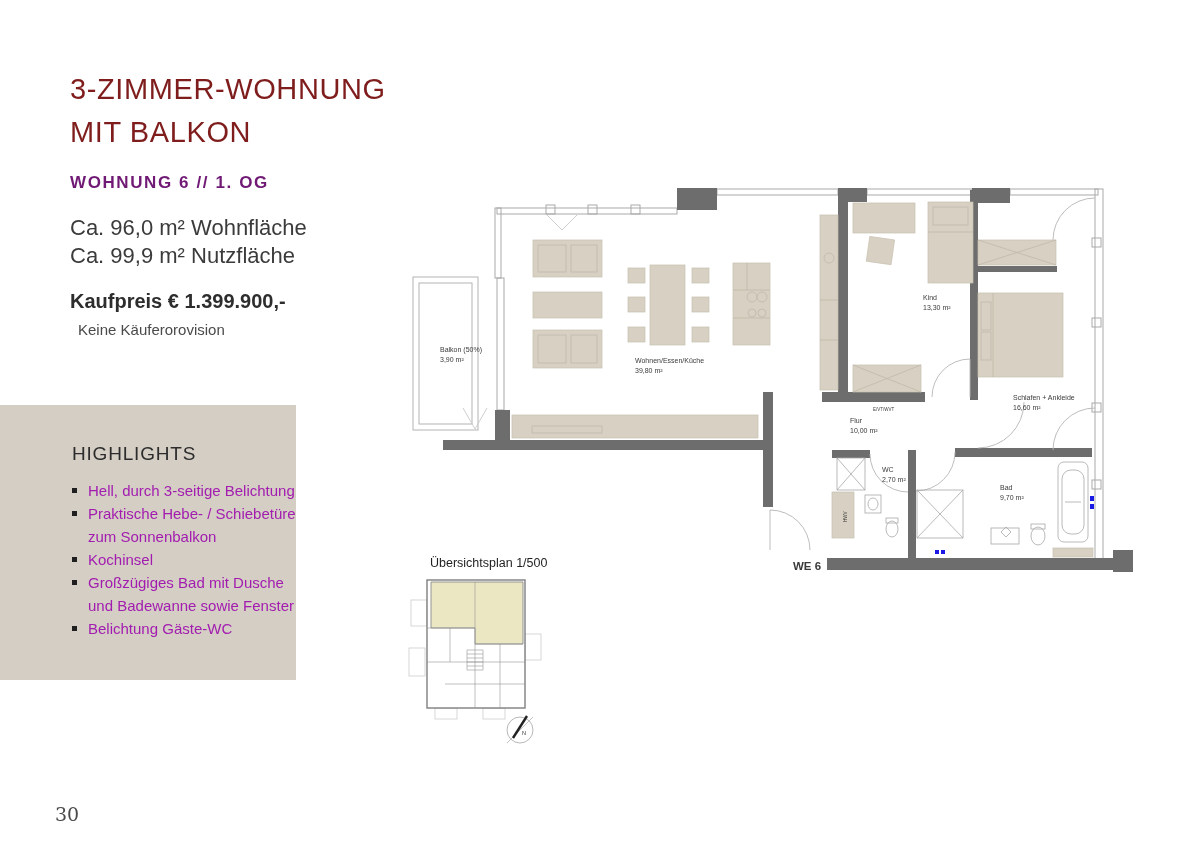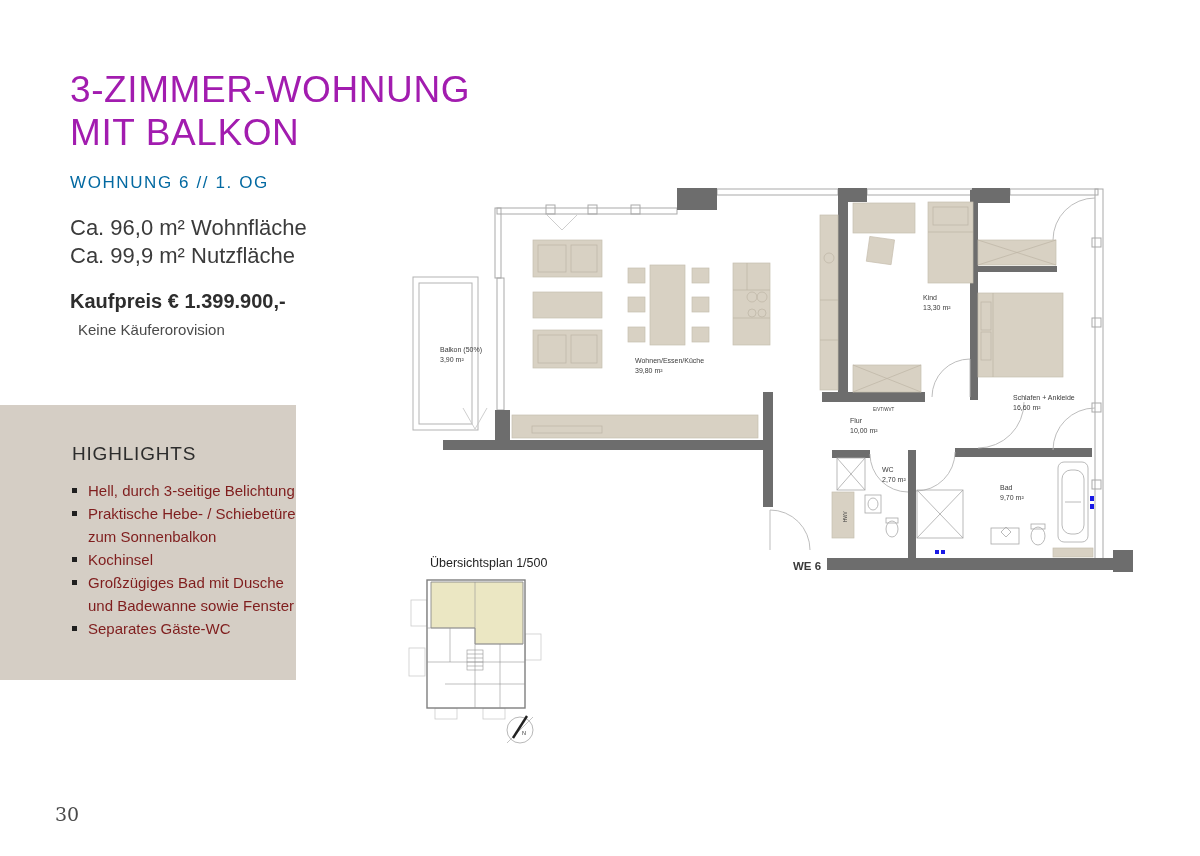--- a/index.html
+++ b/index.html
@@ -3,31 +3,31 @@
 <meta charset="utf-8">
 <style>
   html,body{margin:0;padding:0;}
   body{
     width:1200px;height:856px;position:relative;background:#ffffff;
     font-family:"Liberation Sans", sans-serif;color:#2e2e2e;overflow:hidden;
   }
   .abs{position:absolute;}
 
   
-  .title{left:70px;top:68px;font-size:37px;line-height:43px;letter-spacing:.6px;color:#a21caf;font-weight:400;}
-  .subtitle{left:70px;top:173px;font-size:17px;font-weight:normal;letter-spacing:1.6px;color:#0369a1;}
+  .title{left:70px;top:68px;font-size:29px;line-height:43px;letter-spacing:.6px;color:#7f1d1d;font-weight:400;}
+  .subtitle{left:70px;top:173px;font-size:17px;font-weight:bold;letter-spacing:1.6px;color:#701a75;}
   .areas{left:70px;top:214px;font-size:22px;line-height:28px;color:#3b3b3b;}
   .price{left:70px;top:290px;font-size:20px;font-weight:bold;color:#2d2d2d;}
   .price-note{left:78px;top:321px;font-size:15px;color:#4a4a4a;}
 
   
   .hl-box{left:0;top:405px;width:296px;height:275px;background:#d5cec5;}
   .hl-head{position:absolute;left:72px;top:38px;font-size:19px;letter-spacing:.8px;color:#2c2c2c;}
   .hl-list{position:absolute;left:72px;top:74px;margin:0;padding:0;list-style:none;width:262px;}
-  .hl-list li{position:relative;padding-left:16px;font-size:15px;line-height:23px;color:#7f1d1d;}
+  .hl-list li{position:relative;padding-left:16px;font-size:15px;line-height:23px;color:#a21caf;}
   .hl-list li::before{content:"";position:absolute;left:0;top:9px;width:5px;height:5px;background:#1f1f1f;}
 
   
   .plan{left:395px;top:180px;}
   .plan text{font-family:"Liberation Sans",sans-serif;fill:#3a3a3a;}
 
   
   .ov-title{left:430px;top:556px;font-size:12.5px;color:#1f1f1f;}
   .ov-plan{left:405px;top:572px;}
 
@@ -59,21 +59,21 @@
         <div>zum Sonnenbalkon</div>
       </li>
     <li>
         <div>Kochinsel</div>
       </li>
     <li>
         <div>Großzügiges Bad mit Dusche</div>
         <div>und Badewanne sowie Fenster</div>
       </li>
     <li>
-        <div>Separates Gäste-WC</div>
+        <div>Belichtung Gäste-WC</div>
       </li>
   </ul>
 </div>
 
 <svg class="abs plan" width="790" height="400" viewBox="0 0 790 400">
 
   <g stroke="#a9a9a9" stroke-width="1" fill="none">
     <rect x="102" y="28" width="180" height="6"></rect>
     <rect x="322" y="9" width="121" height="6"></rect>
     <rect x="472" y="9" width="105" height="6"></rect>

